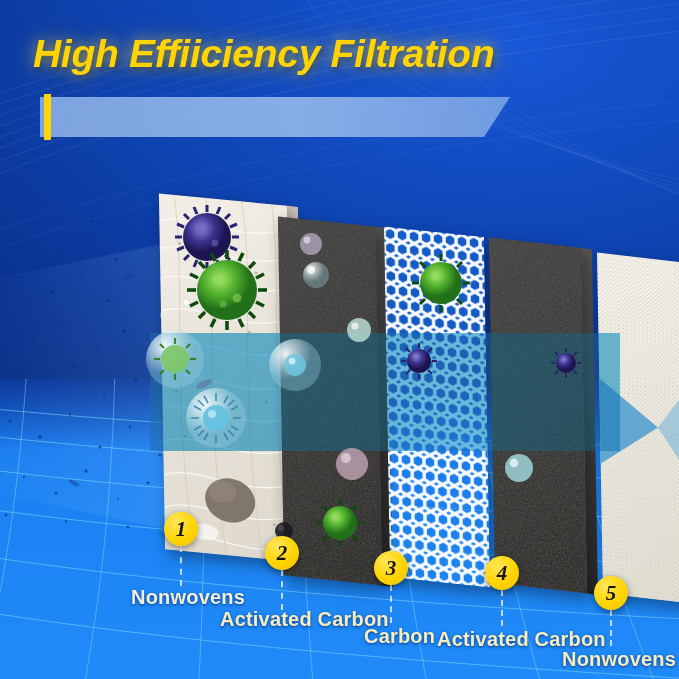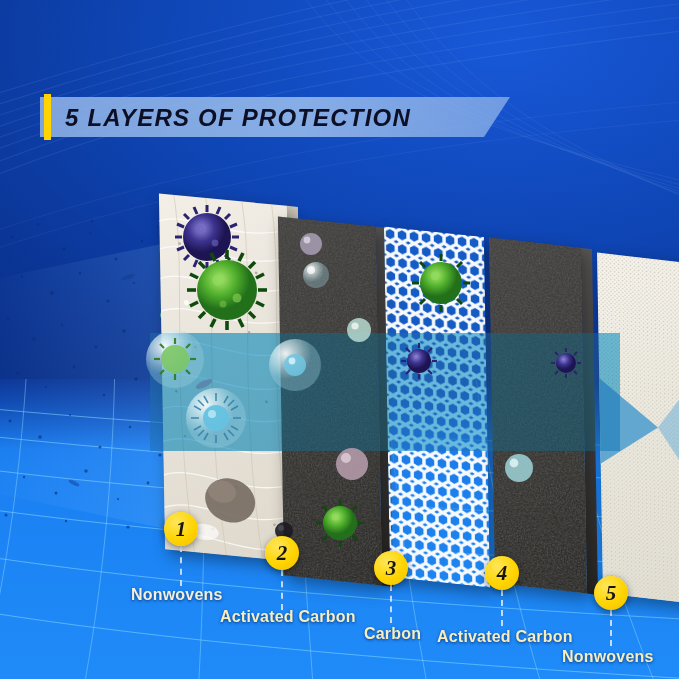--- a/index.html
+++ b/index.html
@@ -82,21 +82,21 @@
     box-shadow:0 2px 7px rgba(0,0,0,.45);
     font-family:"Liberation Serif", serif;
   }
   .leader{
     position:absolute;width:0;border-left:2px dashed rgba(235,240,250,.8);
   }
 
   
   .caption{
     position:absolute;white-space:nowrap;font-weight:700;
-    font-size:16px;letter-spacing:.2px;
+    font-size:20px;letter-spacing:.2px;
     text-shadow:0 1px 3px rgba(0,30,90,.75);
   }
   .cap-white{color:#f2efdc;}
   .cap-yellow{color:#f6eec0;}
 
   
   .title{
     position:absolute;left:33px;top:32px;
     font-size:39px;font-weight:700;font-style:italic;
     color:#ffd400;letter-spacing:-.3px;
@@ -142,23 +142,23 @@
         <path d="M380,-40 C448,68 518,136 748,222"></path>
         <path d="M280,-40 C338,58 408,116 688,182"></path>
       </g>
       <g fill="none" stroke="#a8c8f5" stroke-opacity="0.13" stroke-width="1">
         <path d="M-60,250 C160,170 420,120 760,96"></path>
         <path d="M-60,268 C160,188 420,138 760,114"></path>
       </g>
     </svg>
   </div>
 
+  <div class="title">High Effiiciency Filtration</div>
   <div class="subbanner"></div>
   <div class="subbar"></div>
-  <div class="subtitle">5 LAYERS OF PROTECTION</div>
 
   <div class="floor">
     <svg viewBox="0 0 860 300" preserveAspectRatio="none">
       <g stroke="#86dcff" stroke-opacity="0.55" fill="none" stroke-width="1">
         <path d="M-40,18 C200,46 560,64 900,72"></path>
         <path d="M-40,44 C200,76 560,96 900,106"></path>
         <path d="M-40,76 C200,112 560,134 900,146"></path>
         <path d="M-40,114 C200,154 560,178 900,192"></path>
         <path d="M-40,160 C200,204 560,230 900,246"></path>
         <path d="M-40,214 C200,262 560,288 900,306"></path>

